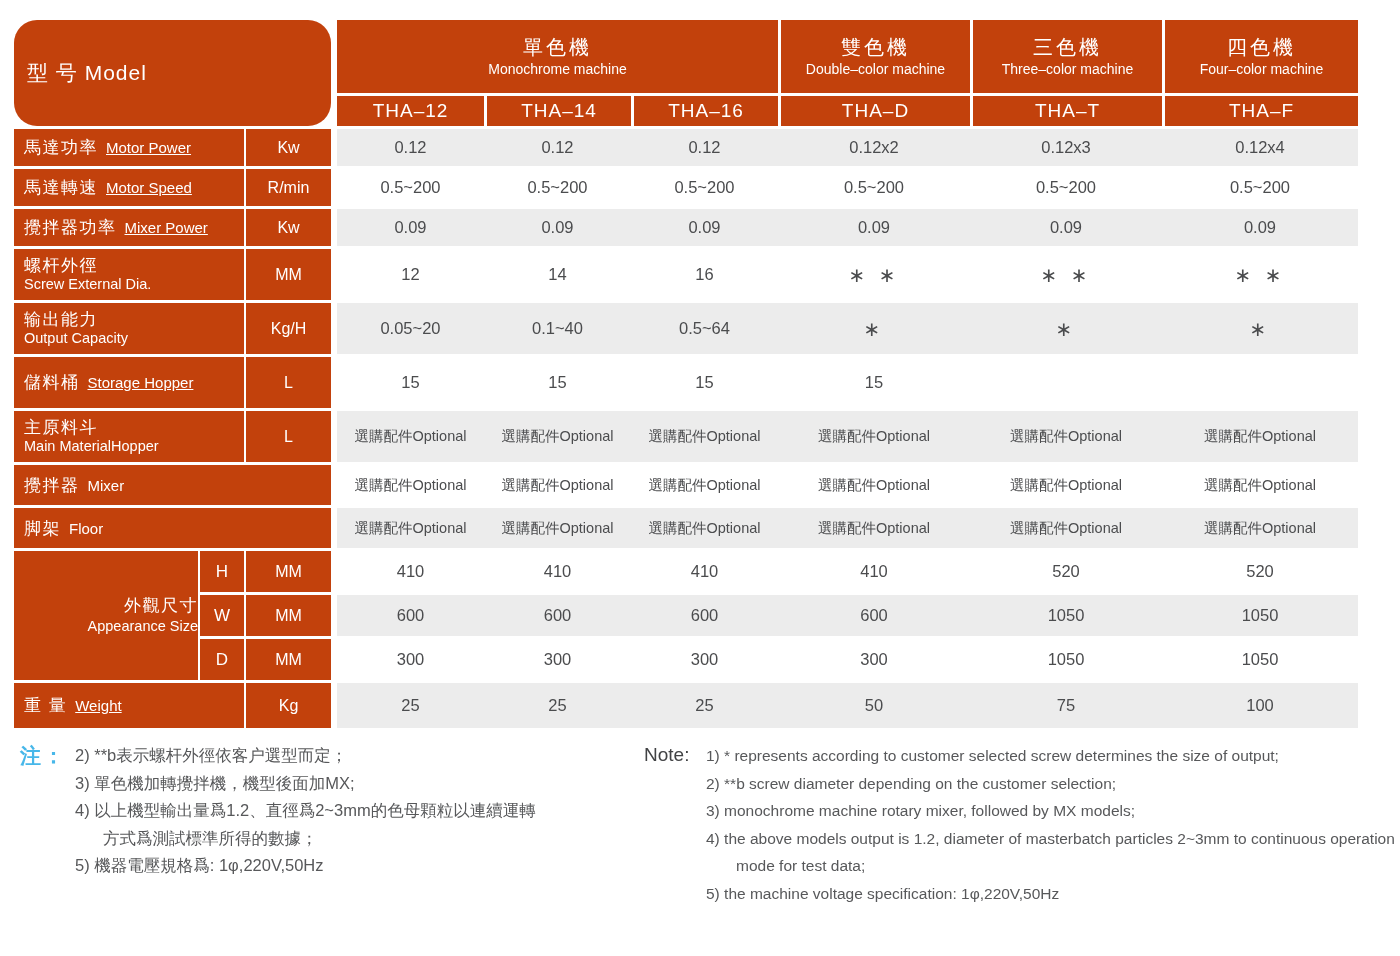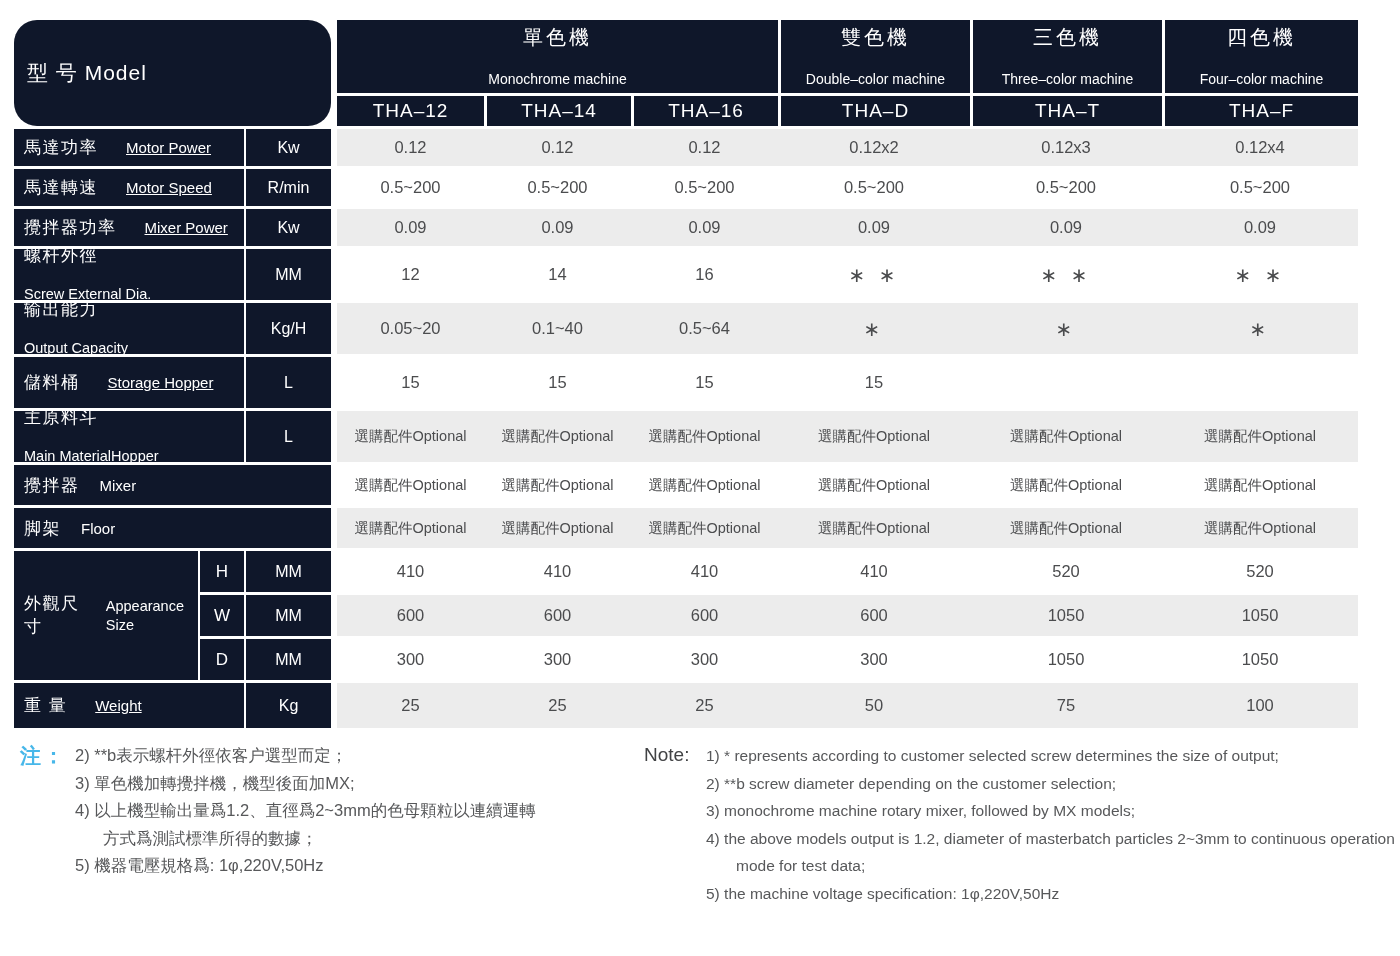--- a/index.html
+++ b/index.html
@@ -15,45 +15,45 @@
   
   .spec-table {
     margin: 20px 0 0 14px;
     width: 1344px;
     display: grid;
     grid-template-columns: 184px 46px 87px 6px 147px 147px 147px 192px 192px 196px;
     grid-template-rows: 73px 30px 37px 37px 37px 51px 51px 51px 51px 40px 40px 41px 41px 41px 45px;
     row-gap: 3px;
   }
   .cell { display: flex; align-items: center; }
-  .red  { background: #0f172a; color: #ffffff; gap: 20px; }
+  .red  { background: #c2410c; color: #ffffff; }
   .gray { background: #ececec; }
 
   
   .model-head { grid-row: 1 / 3; grid-column: 1 / 4; padding-left: 13px; font-size: 21px; letter-spacing: 1px; border-radius: 23px; }
   .group { flex-direction: column; justify-content: center; text-align: center; line-height: 1.3; }
   .group .zh { font-size: 20px; letter-spacing: 3px; }
   .group .en { font-size: 14px; }
   .g-mono { grid-row: 1; grid-column: 5 / 8; }
   .model { grid-row: 2; justify-content: center; font-size: 19px; letter-spacing: 1px; }
   .vline3 { border-left: 3px solid #fff; }
 
   
   .lbl  { grid-column: 1 / 3; padding-left: 10px; }
   .lbl .zh { font-size: 17px; letter-spacing: 1.5px; }
   .lbl .en { font-size: 15px; margin-left: 8px; text-decoration: underline; }
   .lbl2 { grid-column: 1 / 3; flex-direction: column; align-items: flex-start; justify-content: center; padding-left: 10px; line-height: 1.2; }
   .lbl2 .zh { font-size: 17px; letter-spacing: 1.5px; }
   .lbl2 .en { font-size: 14.5px; }
   .lbl-full { grid-column: 1 / 4; padding-left: 10px; }
   .lbl-full .zh { font-size: 17px; letter-spacing: 1.5px; }
-  .lbl-full .en { font-size: 15px; }
+  .lbl-full .en { font-size: 15px; margin-left: 8px; }
   .unit   { grid-column: 3 / 4; justify-content: center; font-size: 16px; border-left: 2px solid #fff; }
   .letter { grid-column: 2 / 3; justify-content: center; font-size: 17px; border-left: 2px solid #fff; }
-  .size-label { grid-row: 12 / 15; grid-column: 1 / 2; flex-direction: row; align-items: center; justify-content: center; padding-left: 10px; line-height: 1.3; }
+  .size-label { grid-row: 12 / 15; grid-column: 1 / 2; flex-direction: column; align-items: flex-end; justify-content: center; padding-left: 10px; line-height: 1.3; }
   .size-label .zh { font-size: 17px; letter-spacing: 1.5px; }
   .size-label .en { font-size: 14.5px; }
 
   
   .d { justify-content: center; font-size: 16.5px; color: #4b4c4e; }
   .opt { font-size: 14.5px; }
   .ast { font-size: 20px; letter-spacing: 4px; }
   .c1 { grid-column: 5 / 6; text-align: right; }  .c2 { grid-column: 6 / 7; }  .c3 { grid-column: 7 / 8; }
   .c4 { grid-column: 8 / 9; }  .c5 { grid-column: 9 / 10; } .c6 { grid-column: 10 / 11; }
   .r1{grid-row:1}.r3{grid-row:3}.r4{grid-row:4}.r5{grid-row:5}

